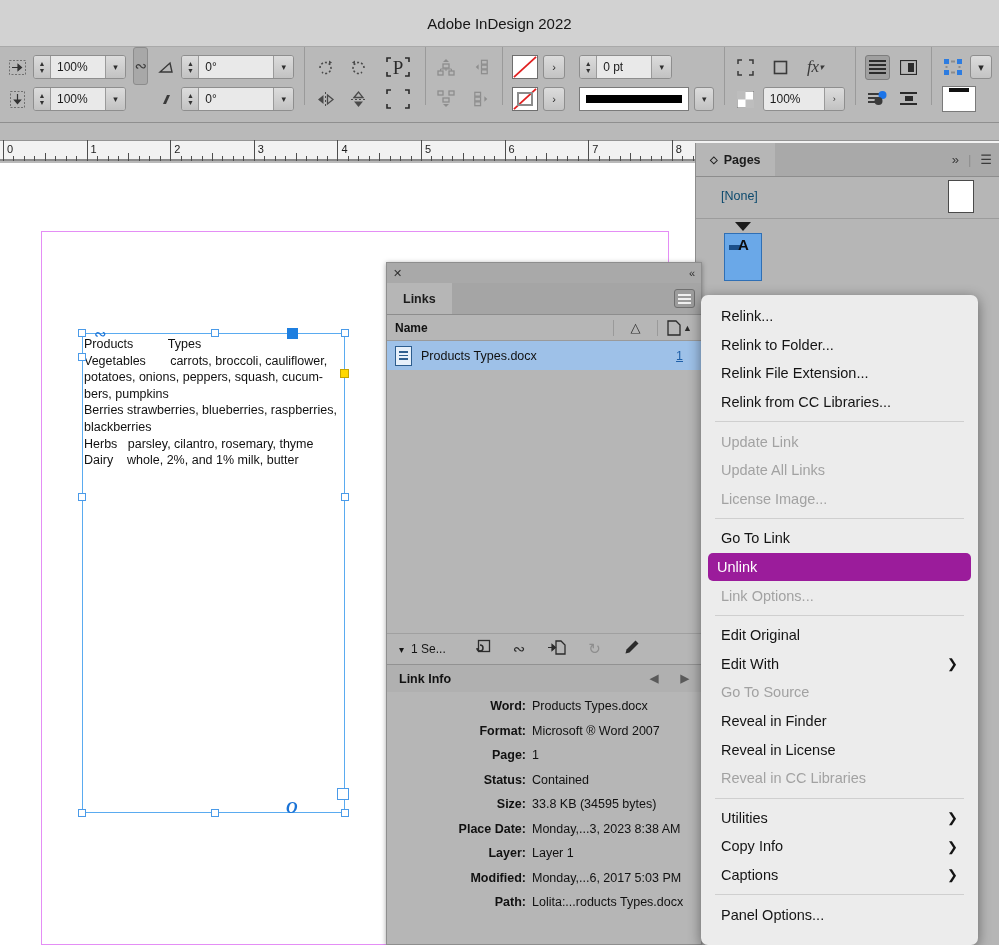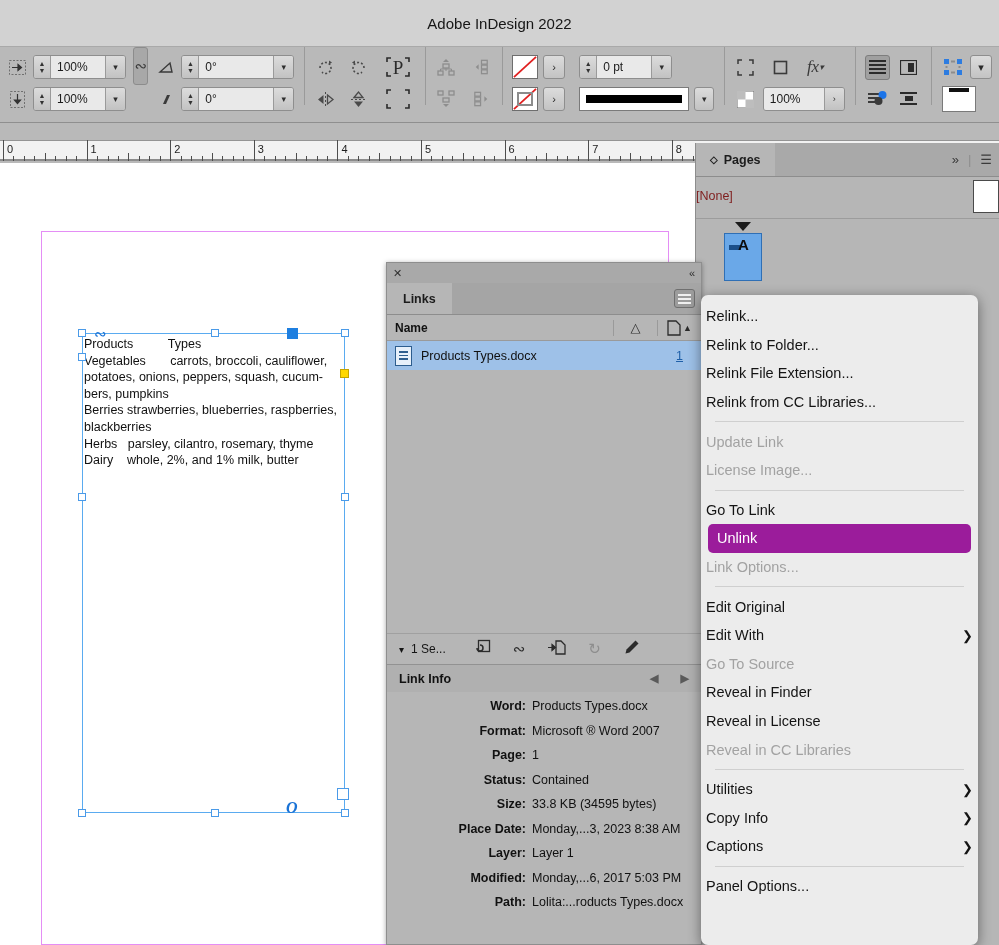--- a/index.html
+++ b/index.html
@@ -110,22 +110,22 @@
 
   
   .pages-panel { position: absolute; left: 695px; top: 143px; width: 304px; height: 802px;
                  background: #b6b6b6; border-left: 1px solid #8d8d8d; }
   .panel-tabbar { position: relative; height: 34px; background: #a9a9a9;
                   border-bottom: 1px solid #8d8d8d; display: flex; align-items: stretch; }
   .panel-tab { background: #b6b6b6; display: flex; align-items: center; gap: 6px;
                padding: 0 14px; font-size: 12.5px; font-weight: bold; color: #1c1c1c; }
   .tabbar-right { margin-left: auto; display: flex; align-items: center; gap: 9px;
                   padding-right: 7px; font-size: 13px; color: #3a3a3a; }
-  .parent-row { display: flex; align-items: center; height: 38px; padding: 0 0;
-                font-size: 12.5px; color: #7f1d1d; }
+  .parent-row { display: flex; align-items: center; height: 38px; padding: 0 25px;
+                font-size: 12.5px; color: #0c4a6e; }
   .parent-thumb { margin-left: auto; width: 26px; height: 33px; background: #fff;
                   border: 1px solid #4a4a4a; }
   .pages-divider { height: 1px; background: #9c9c9c; margin-top: 3px; }
   .page-thumb-wrap { position: relative; padding: 14px 0 0 28px; }
   .page-caret { position: absolute; left: 39px; top: 3px; width: 0; height: 0;
                 border-left: 8px solid transparent; border-right: 8px solid transparent;
                 border-top: 9px solid #1b1b1b; }
   .page-thumb { width: 38px; height: 48px; background: #6aa8e8; border: 1px solid #2f6fb5;
                 position: relative; }
   .page-thumb .lbl { position: absolute; left: 13px; top: 2px; font-size: 15px;
@@ -180,21 +180,21 @@
                            font-size: 11px; color: #5a5a5a; }
   .info-list { padding-top: 7px; }
   .info-row { display: flex; font-size: 12.5px; color: #111; margin-bottom: 10.5px; }
   .info-label { width: 145px; text-align: right; font-weight: bold; padding-right: 6px; }
   .info-value { flex: 1; }
 
   
   .ctxmenu { position: absolute; left: 701px; top: 295px; width: 277px; height: 650px;
              background: #ececec; border-radius: 7px;
              box-shadow: 0 3px 13px rgba(0,0,0,.45); padding: 7px 0; overflow: hidden; }
-  .mi { height: 28.6px; display: flex; align-items: center; padding: 0 5px;
+  .mi { height: 28.6px; display: flex; align-items: center; padding: 0 20px;
         font-size: 14.5px; color: #141414; }
   .mi.disabled { color: #a2a2a2; }
   .mi.sel { background: #9b1c9b; color: #fff; margin: 0 7px; border-radius: 5px;
             padding: 0 9px; }
   .mi .sub { margin-left: auto; font-size: 13px; }
   .mdiv { height: 1px; background: #cfcfcf; margin: 5px 14px; }
 </style>
 </head>
 <body>
 
@@ -771,20 +771,23 @@
         <span>Relink File Extension...</span>
       </div>
       <div class="mi">
         <span>Relink from CC Libraries...</span>
       </div>
       <div class="mdiv"></div>
       <div class="mi disabled">
         <span>Update Link</span>
       </div>
       <div class="mi disabled">
+        <span>Update All Links</span>
+      </div>
+      <div class="mi disabled">
         <span>License Image...</span>
       </div>
       <div class="mdiv"></div>
       <div class="mi">
         <span>Go To Link</span>
       </div>
       <div class="mi sel">
         <span>Unlink</span>
       </div>
       <div class="mi disabled">

